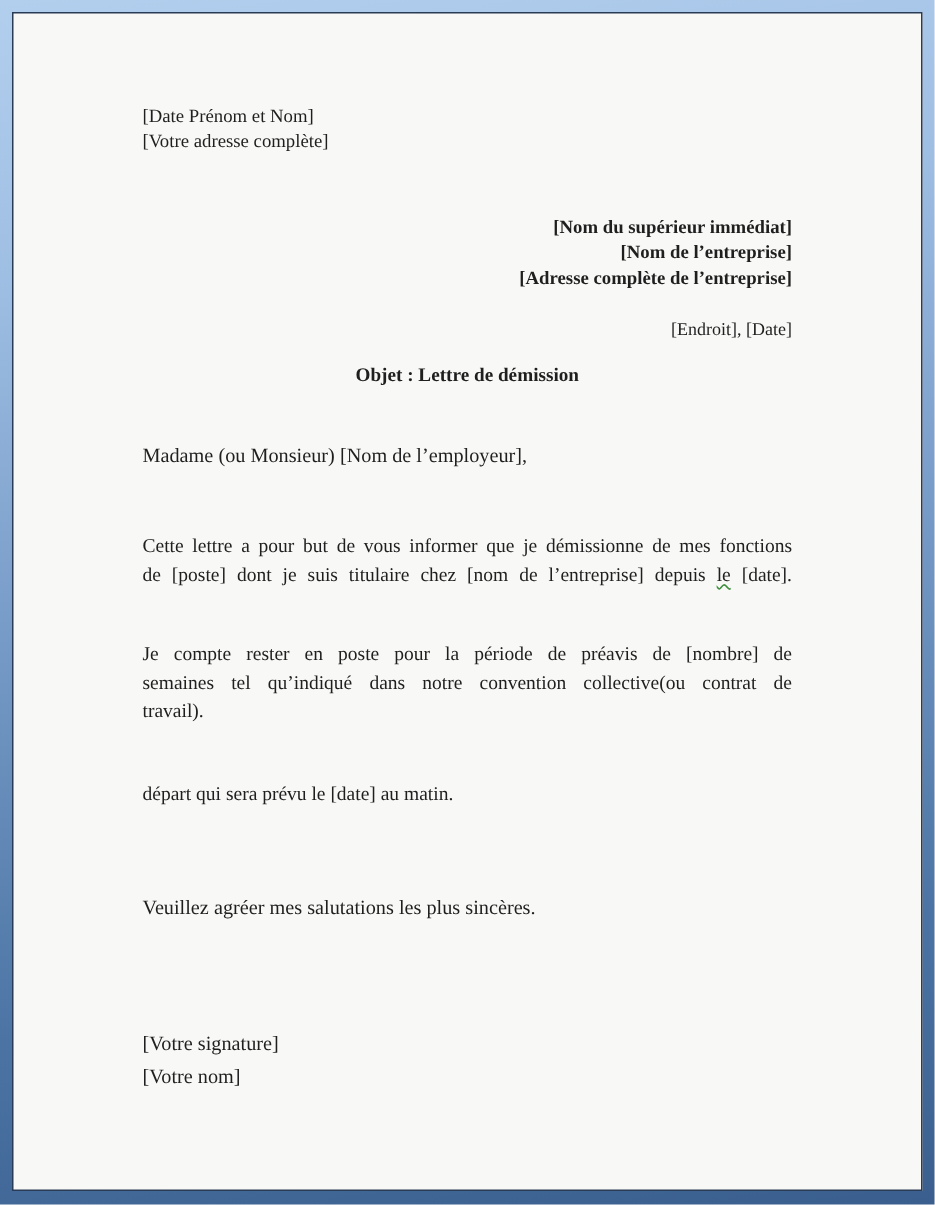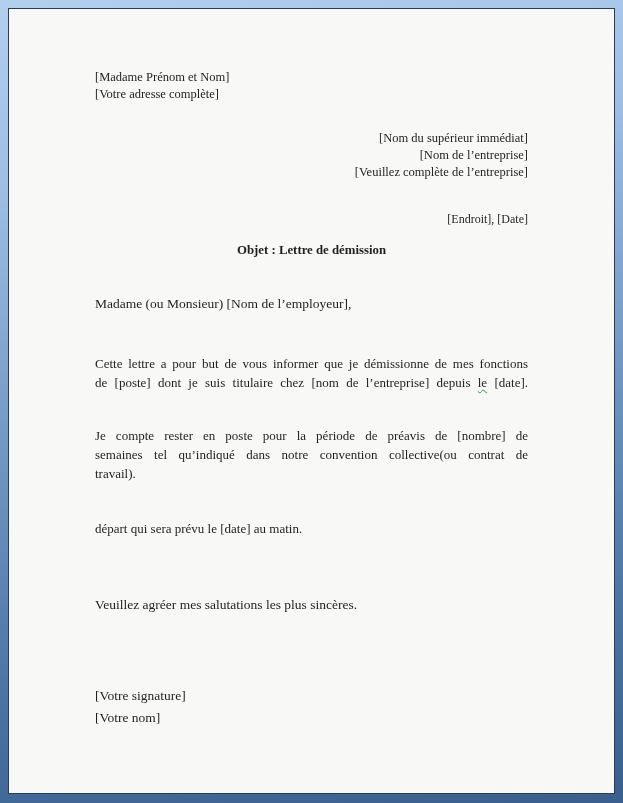--- a/index.html
+++ b/index.html
@@ -15,21 +15,21 @@
     background: linear-gradient(172deg, #b3cfee 0%, #9dbde2 22%, #7398c5 50%, #4b74a4 78%, #3a5f8e 100%);
   }
   .page {
     position: absolute;
     left: 8px; top: 8px; right: 8px; bottom: 9px;
     background: #f8f8f6;
     border: 1px solid #2a3b55;
   }
   .abs { position: absolute; }
   .sender-block { left: 86px; top: 60px; font-size: 12.5px; line-height: 17px; }
-  .recipient-block { right: 86px; top: 121px; font-size: 12.5px; line-height: 17px; text-align: right; }
+  .recipient-block { right: 86px; top: 134px; font-size: 12.5px; line-height: 17px; text-align: right; font-weight: bold; }
   .place-date { right: 86px; top: 202px; font-size: 12px; line-height: 17px; text-align: right; }
   .subject { left: 86px; top: 233px; width: 433px; text-align: center; font-weight: bold; font-size: 12.8px; line-height: 17px; }
   .salutation { left: 86px; top: 285px; font-size: 13.5px; line-height: 19px; }
   .para { left: 86px; top: 0; width: 433px; font-size: 13px; line-height: 19px; }
   .p1 { top: 345px; }
   .p2 { top: 417px; }
   .p3 { top: 510px; }
   .closing { left: 86px; top: 586px; font-size: 13.5px; line-height: 19px; }
   .signature-block { left: 86px; top: 676px; font-size: 13.5px; line-height: 22px; }
   .jline { text-align: justify; text-align-last: justify; }
@@ -41,28 +41,28 @@
     text-underline-offset: 2px;
   }
 </style>
 </head>
 <body>
 
 <div class="frame">
   <div class="page">
 
     <div class="abs sender-block">
-      <div>[Madame Prénom et Nom]</div>
+      <div>[Date Prénom et Nom]</div>
       <div>[Votre adresse complète]</div>
     </div>
 
     <div class="abs recipient-block">
       <div>[Nom du supérieur immédiat]</div>
       <div>[Nom de l’entreprise]</div>
-      <div>[Veuillez complète de l’entreprise]</div>
+      <div>[Adresse complète de l’entreprise]</div>
     </div>
 
     <div class="abs place-date">[Endroit], [Date]</div>
 
     <div class="abs subject">Objet : Lettre de démission</div>
 
     <div class="abs salutation">Madame (ou Monsieur) [Nom de l’employeur],</div>
 
     <div class="abs para p1">
       <div class="jline">Cette lettre a pour but de vous informer que je démissionne de mes fonctions</div>

